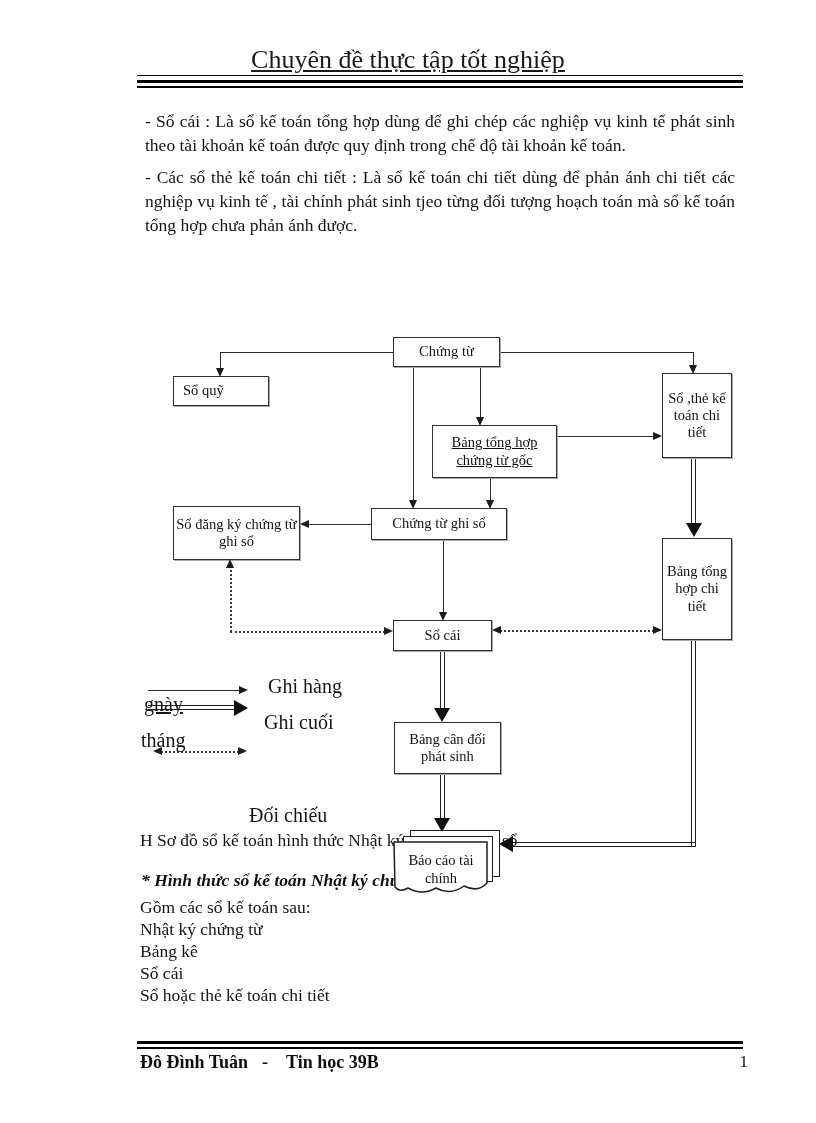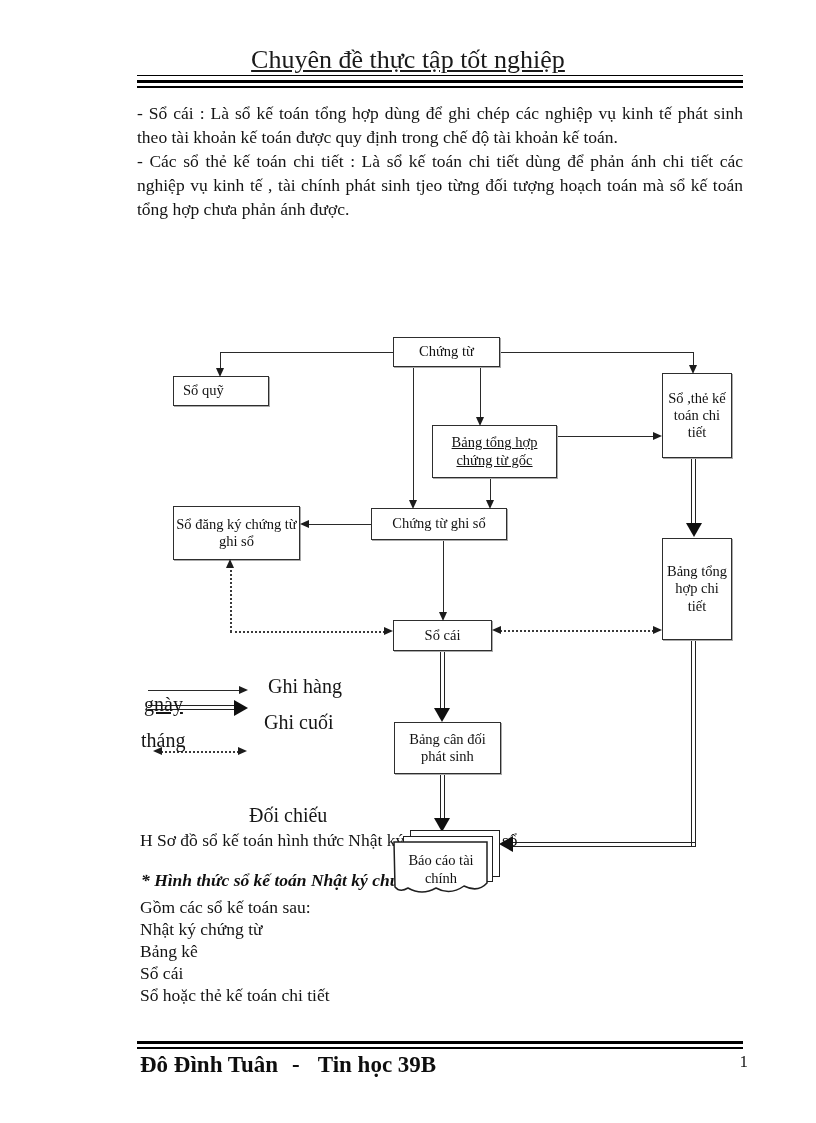--- a/index.html
+++ b/index.html
@@ -11,21 +11,21 @@
   }
   .title {
     position:absolute; left:0; right:0; top:45px; text-align:center;
     font-size:26px; color:#1a1a1a;
   }
   .title span { text-decoration:underline; }
   .hairline { position:absolute; height:1px; background:#000; }
   .dblrule { position:absolute; height:8px; border-top:3px solid #000; border-bottom:2px solid #000; }
   .bodytext { position:absolute; left:137px; top:101px; width:606px;
     font-size:17.5px; line-height:24px; text-align:justify; color:#141414; }
-  .bodytext p { margin:0; }
+  .bodytext p { margin:8px; }
 
   
   .box { position:absolute; background:#fff; border:1px solid #2e2e2e;
     box-shadow:1px 1px 0 #aaa;
     display:flex; align-items:center; justify-content:center; text-align:center;
     font-size:14.5px; line-height:1.18; padding:2px; color:#111; z-index:2; }
   .box.left { justify-content:flex-start; text-align:left; padding-left:9px; }
 
   
   .hline { position:absolute; height:1.4px; background:#2a2a2a; z-index:1; }
@@ -49,21 +49,21 @@
 
   .caption { position:absolute; left:140px; top:830px; font-size:17.5px; color:#141414; z-index:1; width:560px; }
   .heading-bi { position:absolute; left:141px; top:870px; font-size:17.5px; font-weight:bold; font-style:italic; color:#101010; z-index:1; }
   .listline { position:absolute; left:140px; font-size:17.5px; color:#141414; }
 
   
   .stackpage { position:absolute; background:#fff; border:1.4px solid #1f1f1f; z-index:5; }
   .stack-front-svg { position:absolute; z-index:6; }
   .stack-label { position:absolute; z-index:7; text-align:center; font-size:14.5px; line-height:1.25; color:#111; }
 
-  .footer-text { position:absolute; left:140px; top:1052px; font-size:23px; font-weight:bold; color:#0e0e0e; }
+  .footer-text { position:absolute; left:140px; top:1052px; font-size:18px; font-weight:bold; color:#0e0e0e; }
   .footer-text .sep { margin:0 18px 0 14px; }
   .footer-page { position:absolute; left:728px; top:1052px; width:20px; text-align:right; font-size:17px; color:#141414; }
 </style>
 </head>
 <body>
 
 <div class="page">
 
   <div class="title"><span>Chuyên đề thực tập tốt nghiệp</span></div>
   <div class="hairline" style="left:137px; top:75px; width:606px;"></div>

